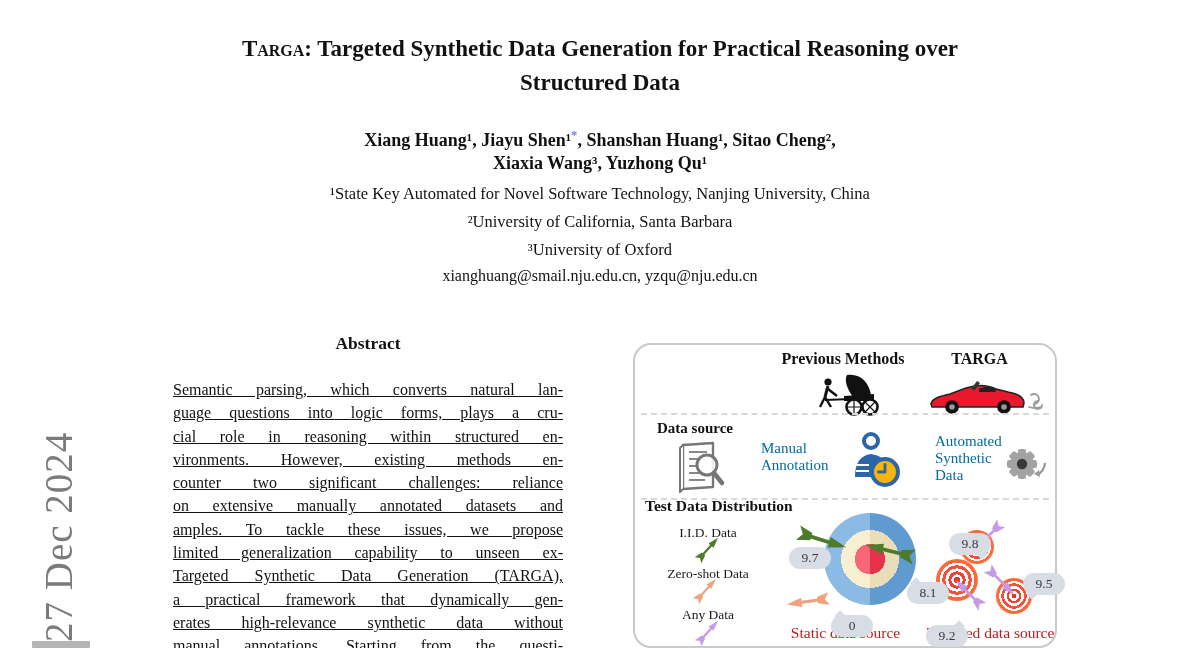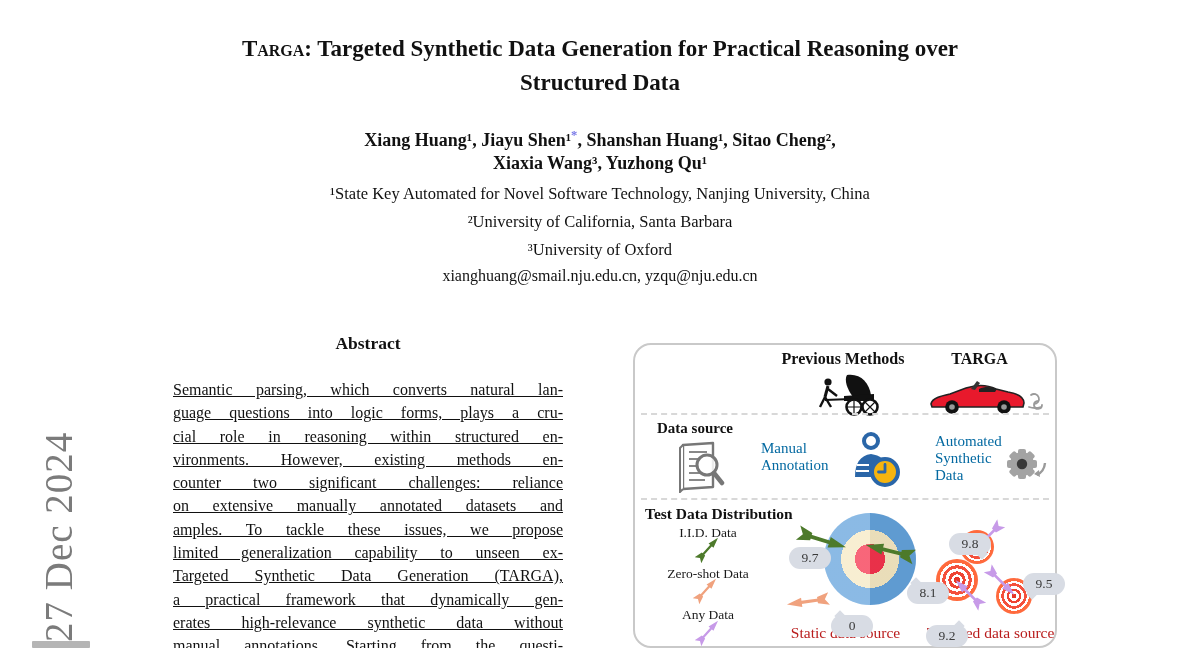--- a/index.html
+++ b/index.html
@@ -32,21 +32,21 @@
   
   .figbox{position:absolute;left:633px;top:343px;width:420px;height:301px;
           border:2px solid #c9c9c9;border-radius:18px;background:#fff;}
   .figbox *{position:absolute;}
   .fig-h{font-weight:bold;font-size:16px;text-align:center;}
   .fig-h-prev{left:128px;top:5px;width:160px;}
   .fig-h-targa{left:292px;top:5px;width:105px;}
   .dash{left:6px;right:6px;border-top:2px dashed #d8d8d8;height:0;}
   .dash1{top:68px;} .dash2{top:153px;}
   .lab-ds{left:22px;top:75px;font-weight:bold;font-size:15px;}
-  .lab-tdd{left:10px;top:160px;font-weight:bold;font-size:15.5px;}
+  .lab-tdd{left:10px;top:152px;font-weight:bold;font-size:15.5px;}
   .txt{font-size:15px;text-align:left;line-height:17px;color:#0369a1;}
   .txt-manual{left:126px;top:95px;width:92px;}
   .txt-auto{left:300px;top:88px;width:72px;}
   .cap{font-size:15.5px;text-align:center;color:#b91c1c;}
   .cap-static{left:128px;top:279px;width:165px;}
   .cap-targeted{left:268px;top:279px;width:175px;}
 
   .legend-label{font-size:13.5px;text-align:center;width:130px;left:8px;color:#1a1a1a;}
   .ll1{top:180px;} .ll2{top:221px;} .ll3{top:262px;}
   .legend-dart{width:30px;height:14px;}

